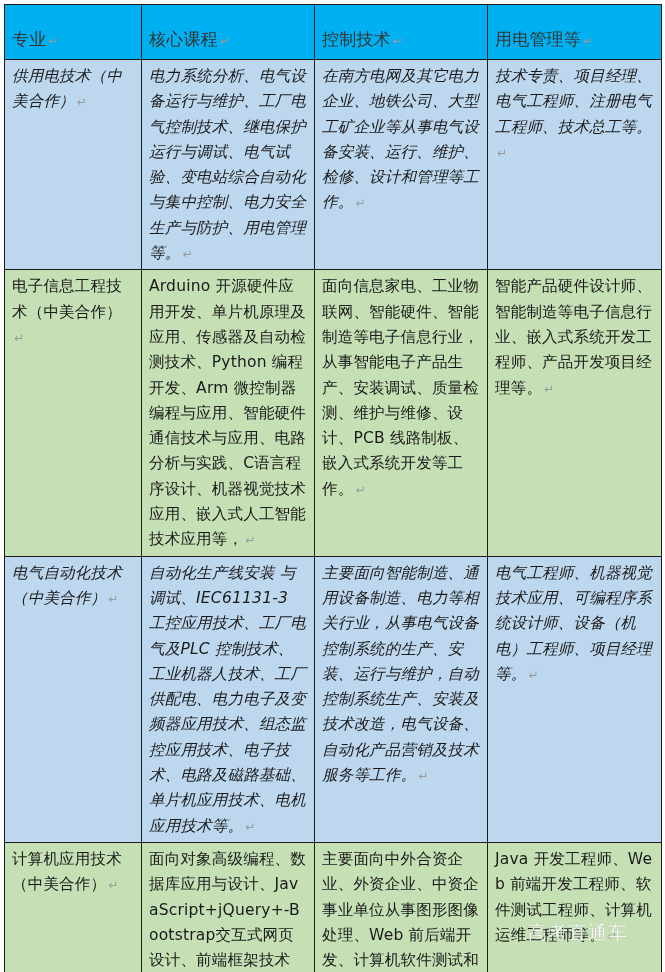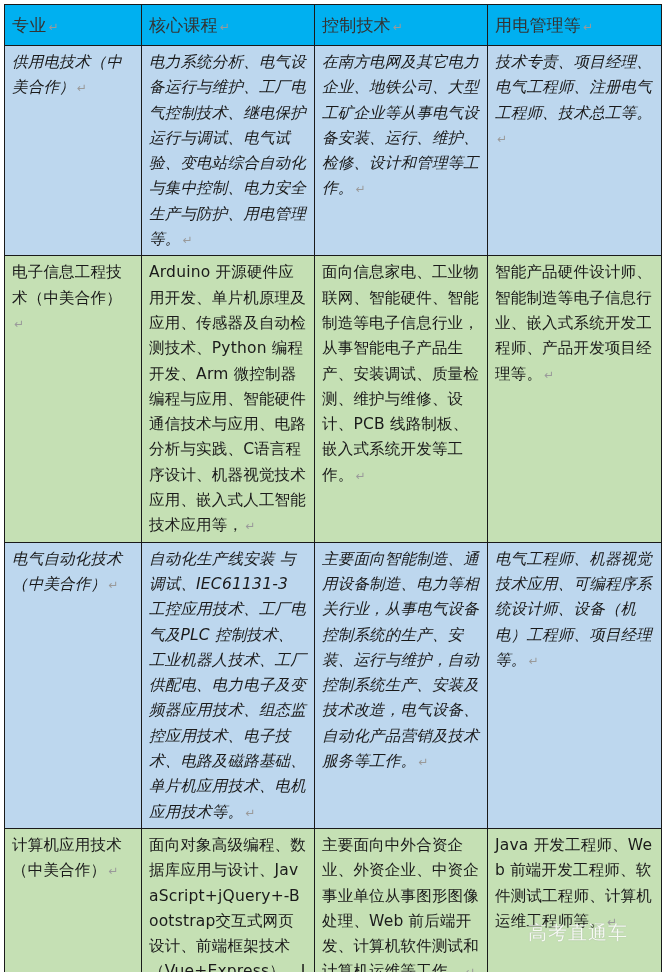--- a/index.html
+++ b/index.html
@@ -18,21 +18,21 @@
     padding: 4px 7px 2px 7px;
     font-size: 15.5px;
     line-height: 25.3px;
     letter-spacing: 0.2px;
     word-break: break-all;
   }
   col.c1 { width: 137px; }
   col.c2 { width: 173px; }
   col.c3 { width: 173px; }
   col.c4 { width: 174px; }
-  tr.head th { background: #00b0f0; height: 30px; font-size: 17px; color: #333; padding-top: 8px; }
+  tr.head th { background: #00b0f0; height: 30px; font-size: 17px; color: #333; padding-top: 22px; }
   tr.blue td { background: #bdd7ee; font-style: italic; }
   tr.green td { background: #c5e0b4; }
   .pm { color: #9a9a9a; font-size: 12px; margin-left: 2px; }
   .watermark {
     position: absolute; left: 528px; top: 920px;
     font-size: 19px; color: #ffffff; opacity: 0.85; letter-spacing: 1px;
     text-shadow: 0 0 1px #8a9a80;
   }
   .r1 { height: 198px; }
   .r2 { height: 277px; margin-left: 8px; }

